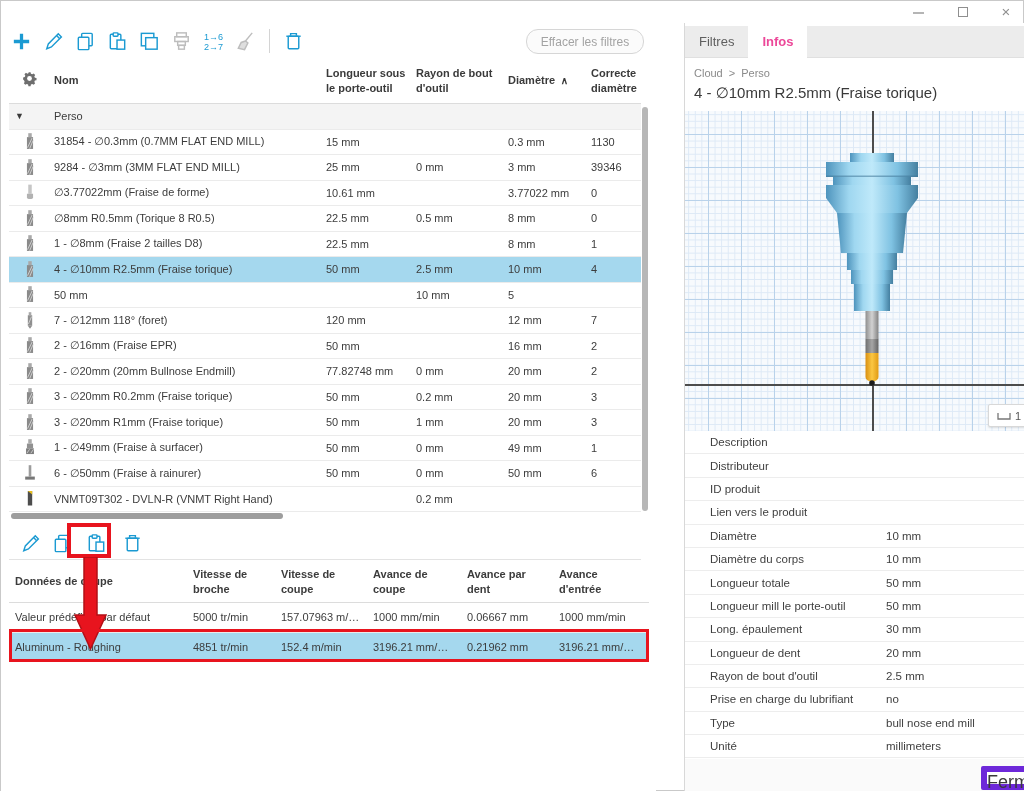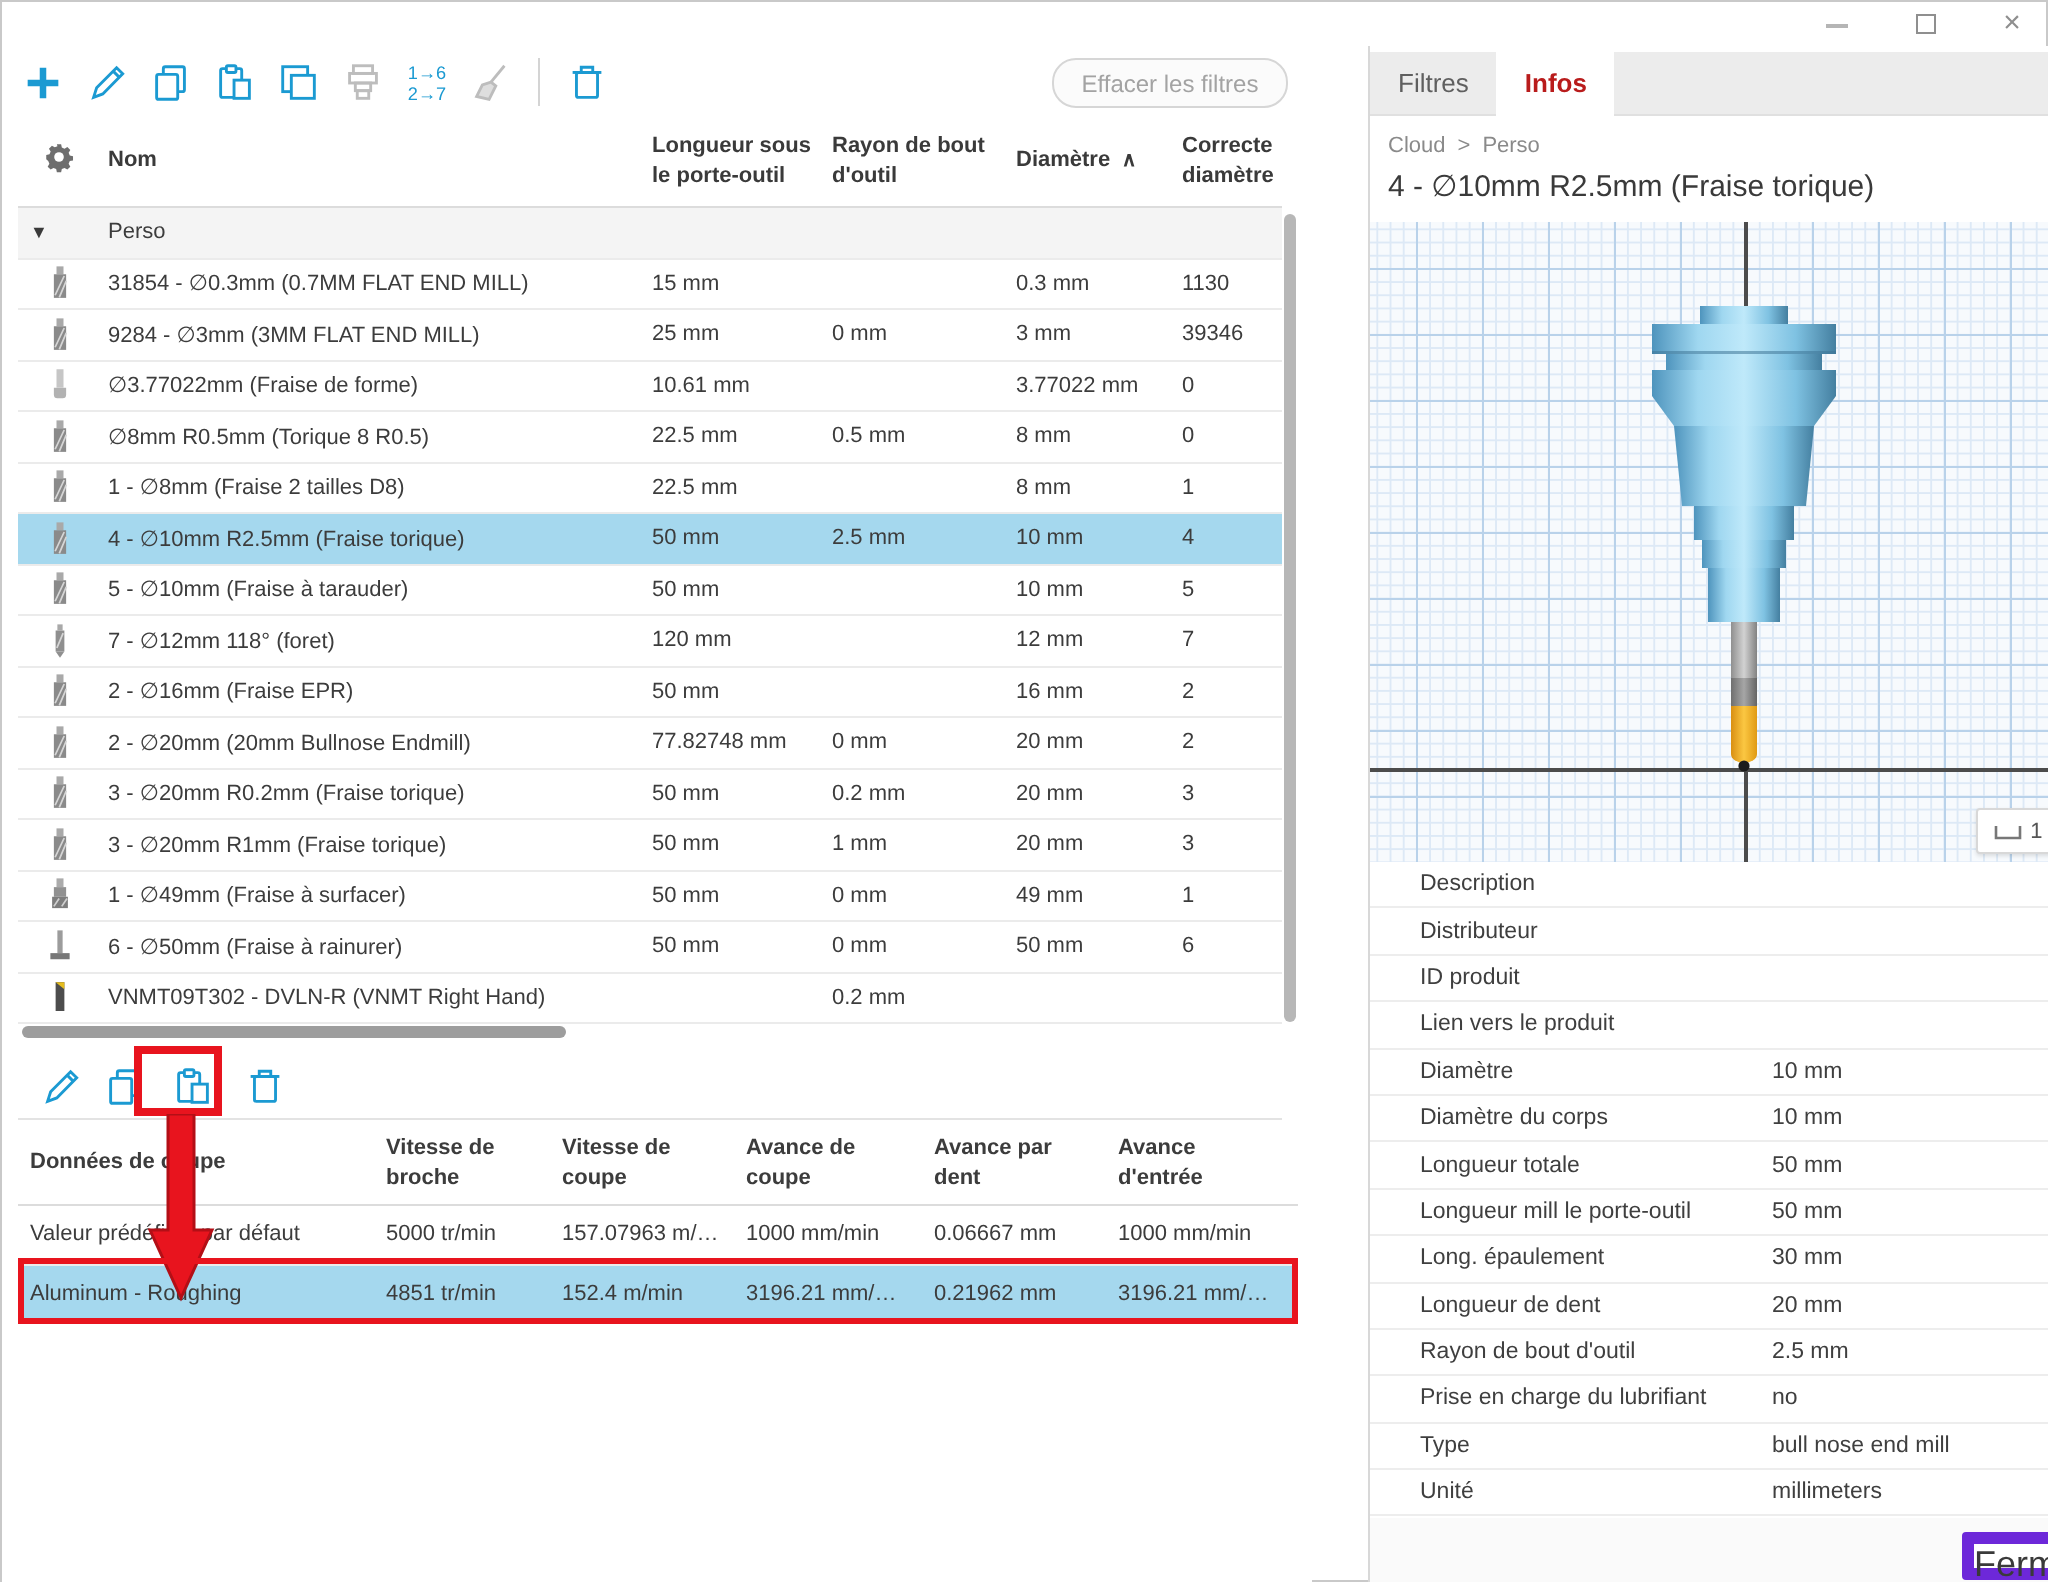--- a/index.html
+++ b/index.html
@@ -62,21 +62,21 @@
   
   .anno { position:absolute; pointer-events:none; }
   .anno-rect-icon { left:66px; top:500px; width:44px; height:35px; border:4px solid #e8141e; }
   .anno-arrow { left:71px; top:534px; width:40px; height:96px; }
   .anno-rect-row { left:8px; top:606px; width:640px; height:33px; border:3px solid #e8141e; }
 
   
   .right-panel { position:absolute; left:655px; top:22px; width:369px; height:769px; background:#fff; border-left:1px solid #d8d8d8;margin-left:28px; }
   .tabs { position:absolute; left:0; top:3px; width:369px; height:32px; background:#ececec; border-bottom:1px solid #e0e0e0; display:flex; }
   .tab { height:32px; padding:0 14px; font-size:13px; line-height:32px; color:#5f5f5f; cursor:default; }
-  .tab.active { background:#fff; color:#b91c1c; font-weight:bold; }
+  .tab.active { background:#fff; color:#ec4899; font-weight:bold; }
   .help-icon { position:absolute; right:9px; top:11px; width:16px; height:16px; border-radius:50%; background:#777; color:#fff; font-size:11px; font-weight:bold; text-align:center; line-height:16px; }
   .breadcrumb { position:absolute; left:9px; top:44px; font-size:11px; color:#8a8a8a; }
   .breadcrumb .sep { margin:0 6px; }
   .panel-title { position:absolute; left:9px; top:61px; font-size:15px; color:#3a3a3a; }
 
   .viewport { position:absolute; left:0; top:88px; width:369px; height:320px; overflow:hidden;
     background-color:#f7fafd;
     background-image:
       linear-gradient(#b9d2ea 1px, transparent 1px),
       linear-gradient(90deg, #b9d2ea 1px, transparent 1px),
@@ -292,21 +292,20 @@
             <div>4</div>
           </div>
           <div class="tt-grid tt-row">
             <div class="tt-icon-cell">
               <svg viewBox="0 0 16 20">
                 <rect x="6" y="0.5" width="4" height="4.5" fill="#a9a9a9"></rect>
                 <rect x="4.5" y="5" width="7" height="13.5" fill="#8a8a8a"></rect>
                 <path d="M5.2 17l5.2-11M7.6 18.2l4-9.5" stroke="#d6d6d6" stroke-width="1"></path>
               </svg>
             </div>
-            <div>5 - ∅10mm (Fraise à tarauder)</div>
             <div>50 mm</div>
             <div></div>
             <div>10 mm</div>
             <div>5</div>
           </div>
           <div class="tt-grid tt-row">
             <div class="tt-icon-cell">
               <svg viewBox="0 0 16 20">
                 <rect x="6.5" y="0.5" width="3" height="3.5" fill="#a9a9a9"></rect>
                 <rect x="5.5" y="4" width="5" height="12" fill="#8f8f8f"></rect>

